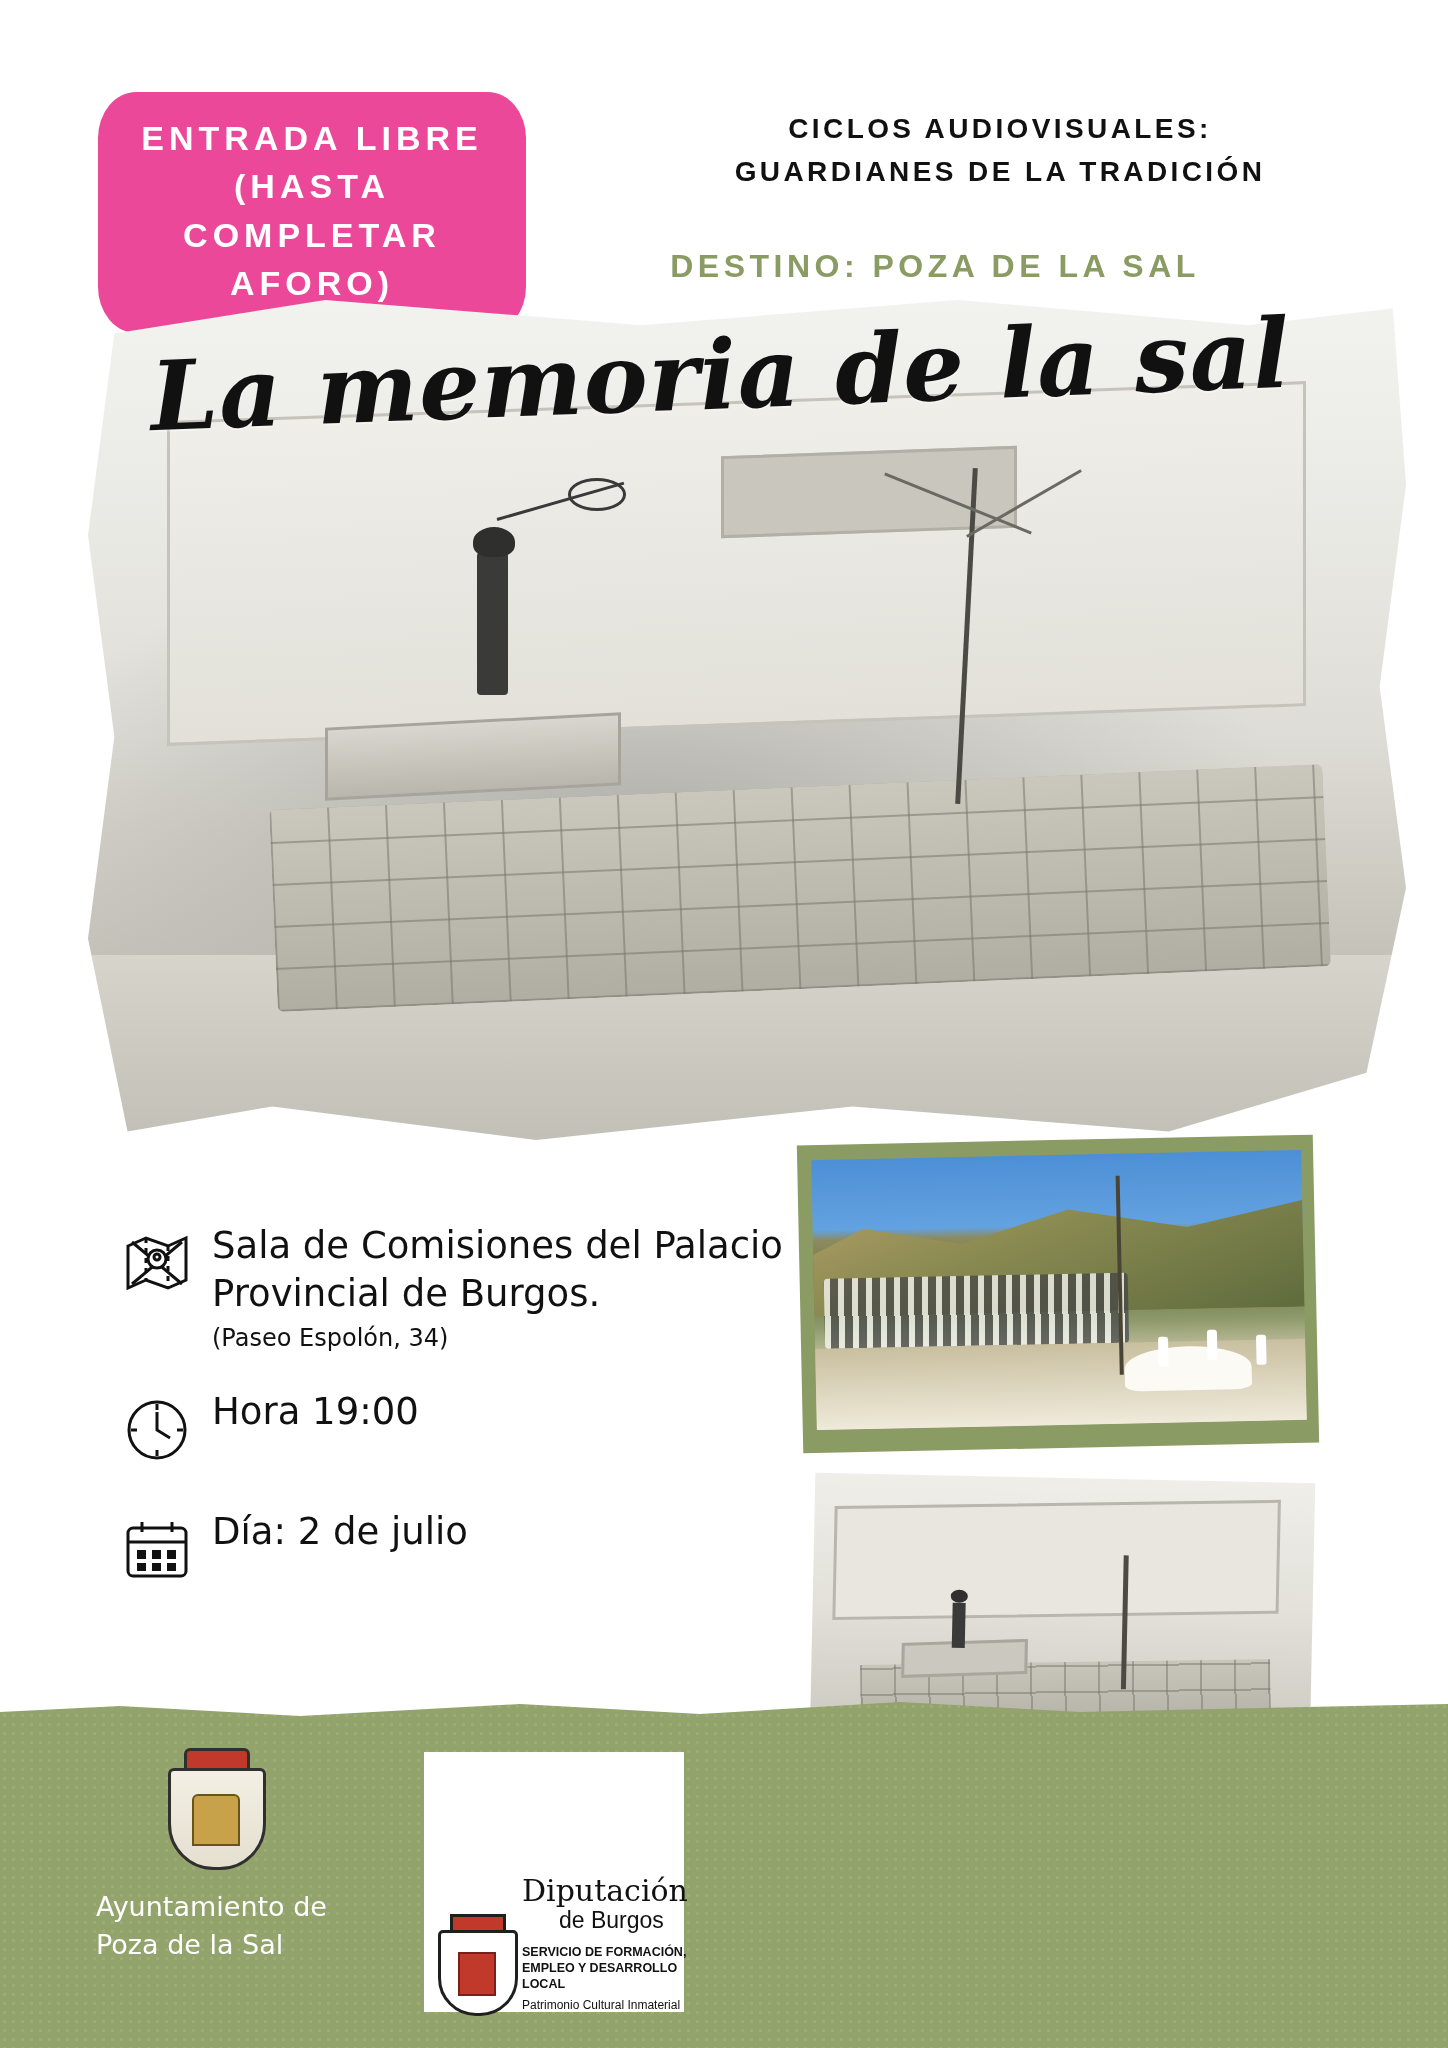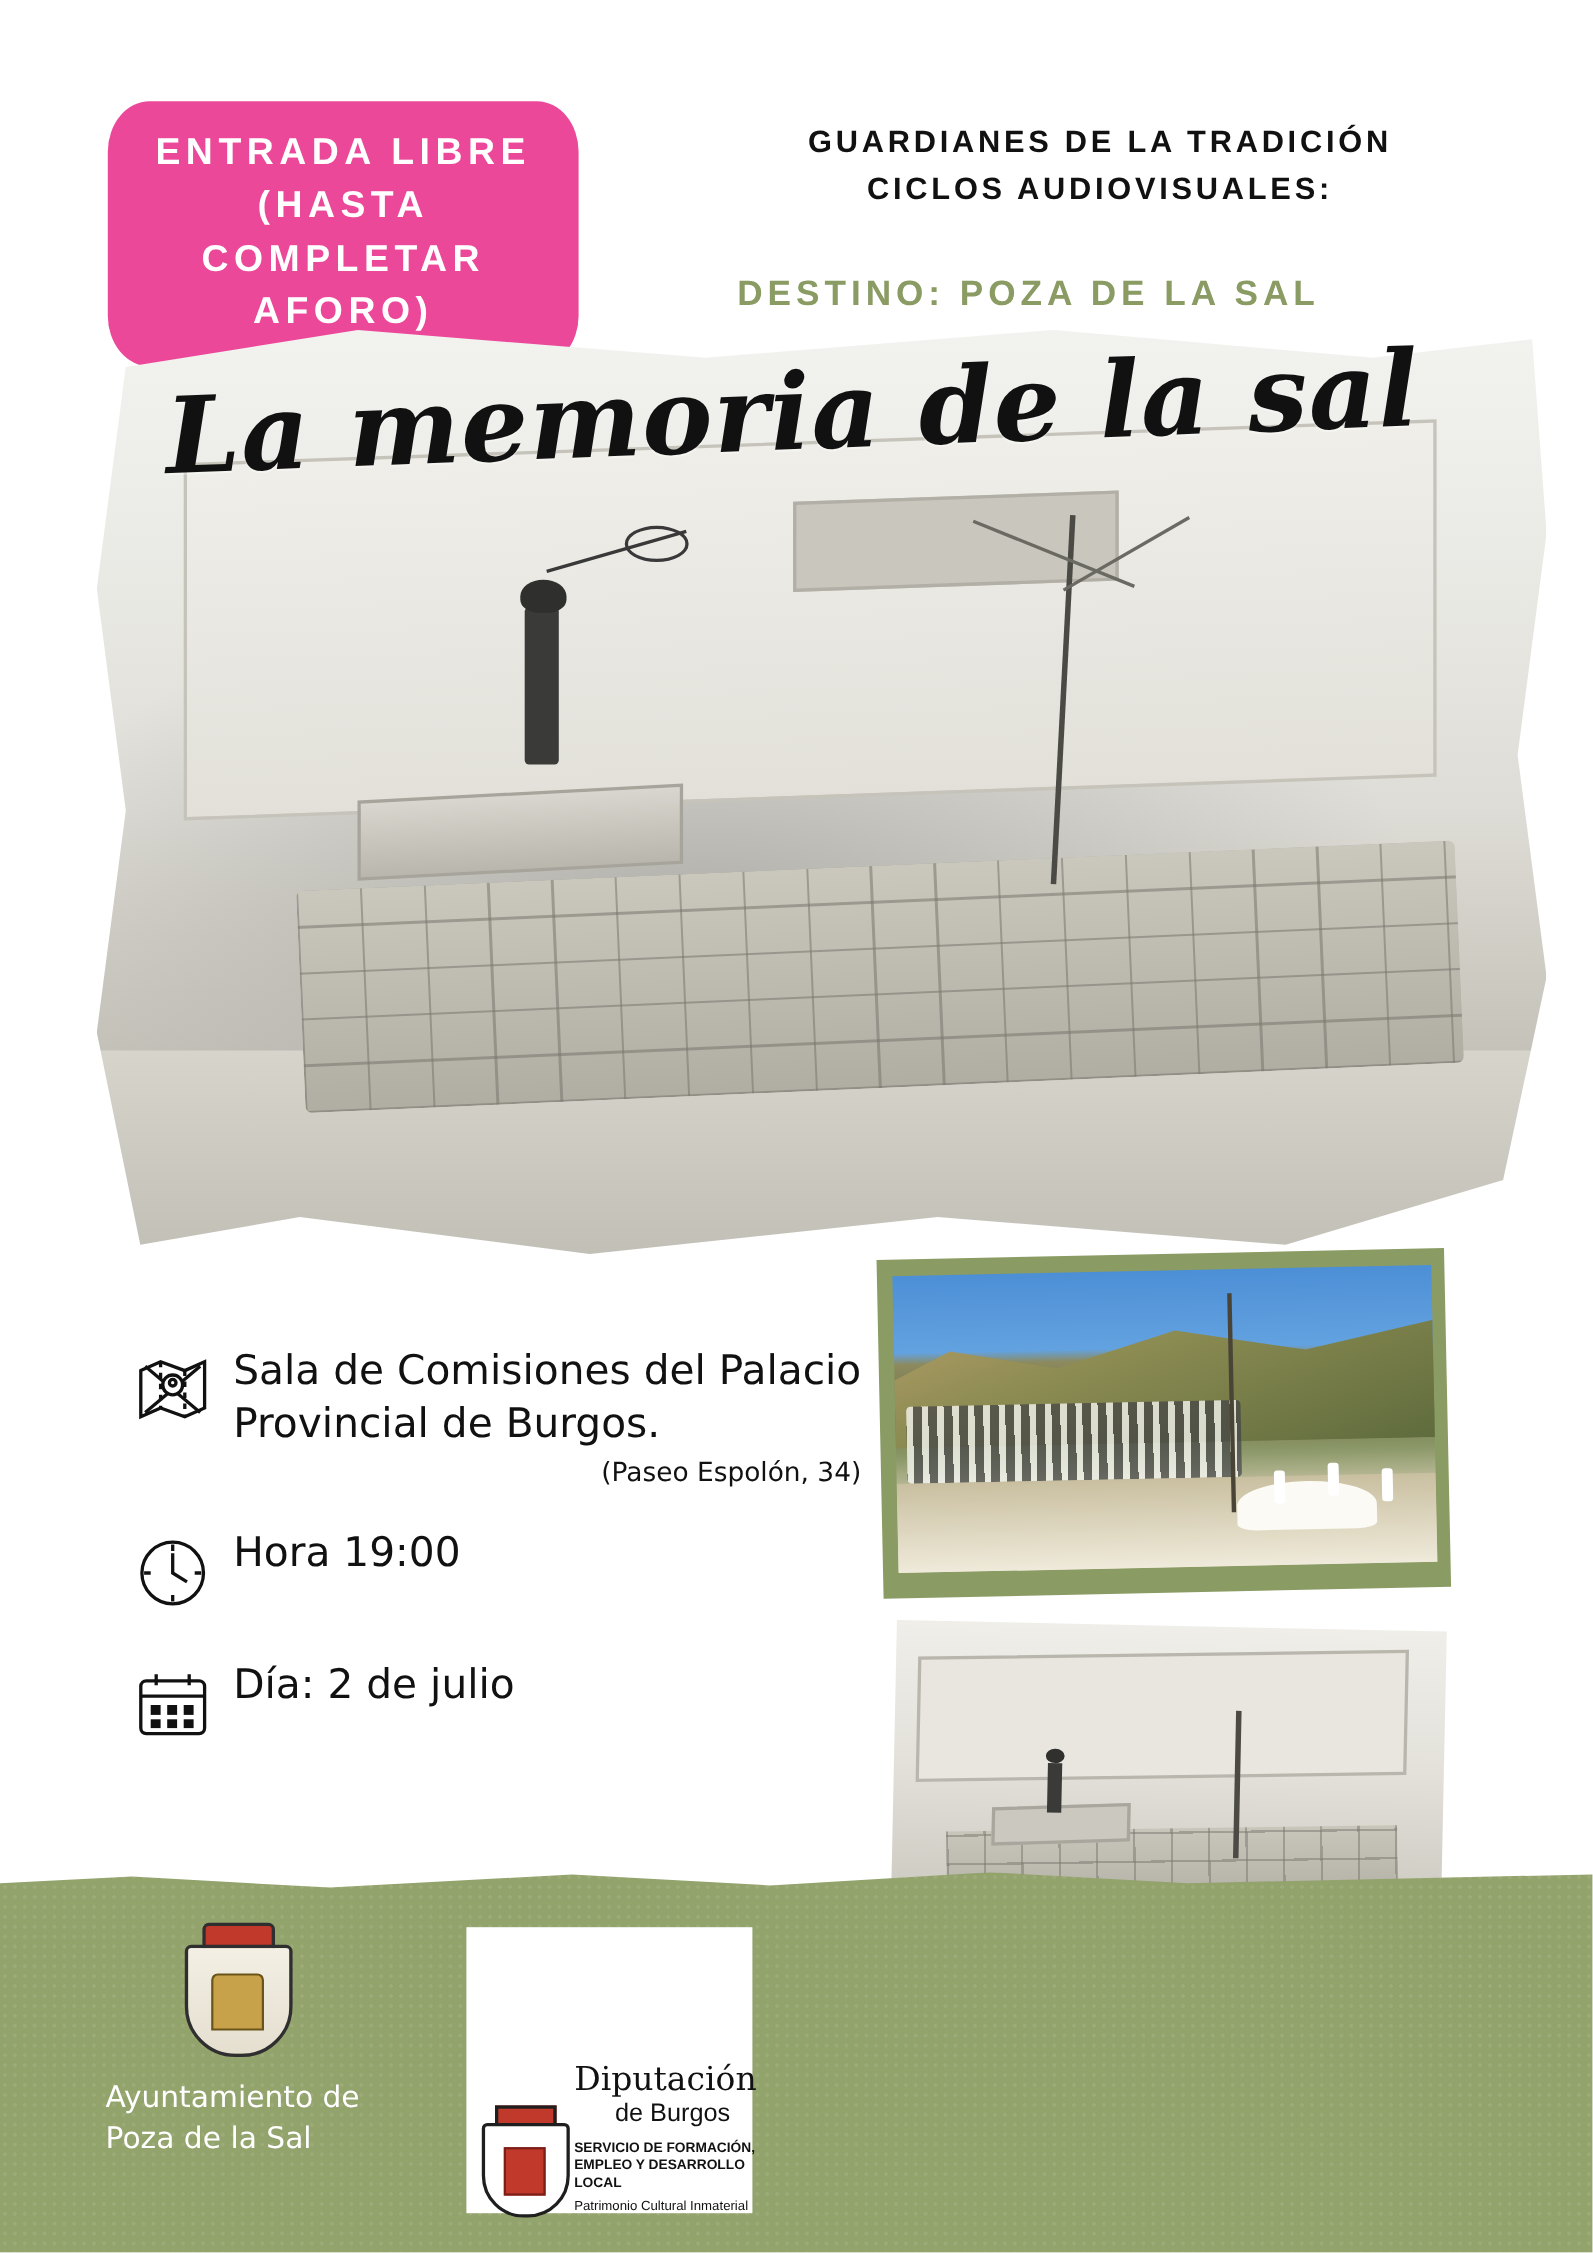--- a/index.html
+++ b/index.html
@@ -175,21 +175,20 @@
     font-size: 37px;
     color: #111111;
     line-height: 1.3;
     font-family: "DejaVu Sans", sans-serif;
   }
   .info-sub {
     font-size: 24px;
     color: #111111;
     margin-top: 6px;
     font-family: "DejaVu Sans", sans-serif;
-    text-align: right;
   }
 
   
   .photo-color-frame {
     position: absolute;
     left: 800px;
     top: 1140px;
     width: 516px;
     height: 308px;
     background: #8a9b63;
@@ -346,22 +345,22 @@
 </head>
 <body>
 
 <div class="badge">
   <div class="badge-line">ENTRADA LIBRE</div>
   <div class="badge-line">(HASTA COMPLETAR</div>
   <div class="badge-line">AFORO)</div>
 </div>
 
 <div class="cycle-head">
+  <div>CICLOS AUDIOVISUALES:</div>
   <div>GUARDIANES DE LA TRADICIÓN</div>
-  <div>CICLOS AUDIOVISUALES:</div>
 </div>
 <div class="destino">DESTINO: POZA DE LA SAL</div>
 
 <div class="hero-wrap">
   <div class="hero-photo">
     <div class="hero-el pond-top"></div>
     <div class="hero-el pond-inner"></div>
     <div class="hero-el ground"></div>
     <div class="hero-el wall"></div>
     <div class="hero-el platform"></div>

